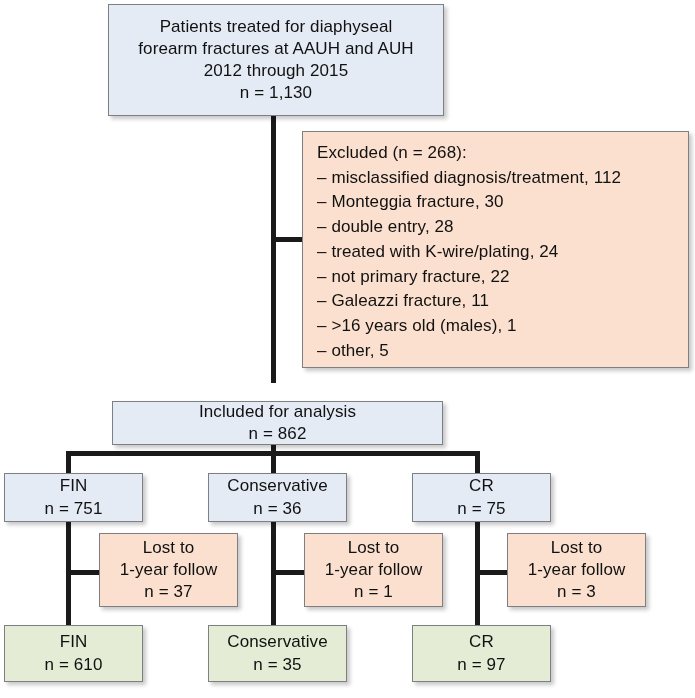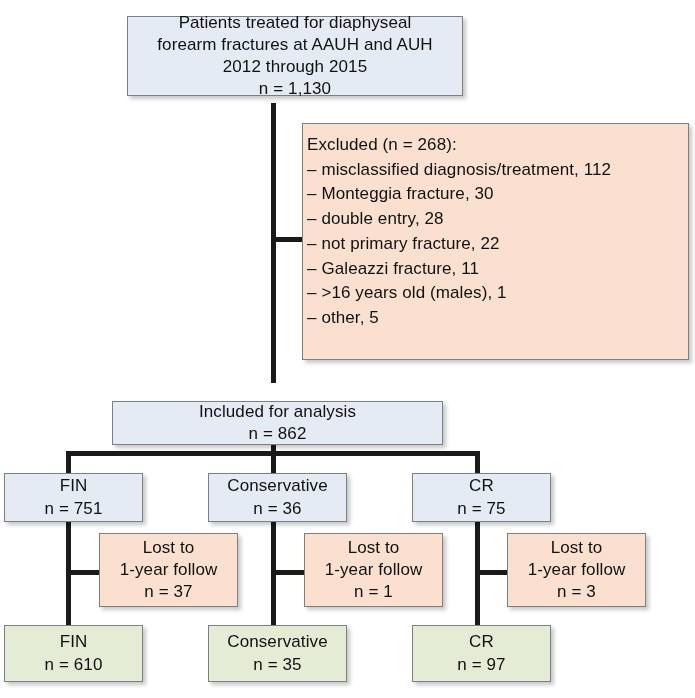--- a/index.html
+++ b/index.html
@@ -44,24 +44,25 @@
   .node.peach { background: #fbe0cf; }
   .node.green { background: #e4ecd6; }
 
   .node.center { text-align: center; align-items: center; }
   .node.left   { text-align: left; align-items: flex-start; }
 
   .node .ln { display: block; white-space: nowrap; }
 
   
   .node.excluded {
-    padding: 9px 0 9px 4px;
+    padding: 9px 0 9px 14px;
     justify-content: flex-start;
     font-size: 17px;
     line-height: 1.455;
+    margin-top: 8px;
   }
   .node.excluded .ln { white-space: nowrap; }
 </style>
 </head>
 <body>
 
 <div id="flowchart">
 
   <div class="line" style="left:271px; top:103px; width:5px; height:280px;"></div>
 
@@ -77,32 +78,33 @@
 
   <div class="line" style="left:66px; top:521px; width:5px; height:104px;"></div>
   <div class="line" style="left:66px; top:570px; width:34px; height:5px;"></div>
 
   <div class="line" style="left:271px; top:521px; width:5px; height:104px;"></div>
   <div class="line" style="left:271px; top:570px; width:34px; height:5px;"></div>
 
   <div class="line" style="left:475px; top:521px; width:5px; height:104px;"></div>
   <div class="line" style="left:475px; top:570px; width:34px; height:5px;"></div>
 
-  <div class="node blue center" style="left:108px; top:16px; width:336px; height:80px;margin-left:19px;">
+  <div class="node blue center" style="left:108px; top:4px; width:336px; height:112px;">
     <span class="ln">Patients treated for diaphyseal</span>
     <span class="ln">forearm fractures at AAUH and AUH</span>
     <span class="ln">2012 through 2015</span>
     <span class="ln">n = 1,130</span>
   </div>
 
   <div class="node peach left excluded" style="left:302px; top:123px; width:387px; height:237px;">
     <span class="ln">Excluded (n = 268):</span>
     <span class="ln">– misclassified diagnosis/treatment, 112</span>
     <span class="ln">– Monteggia fracture, 30</span>
     <span class="ln">– double entry, 28</span>
+    <span class="ln">– treated with K-wire/plating, 24</span>
     <span class="ln">– not primary fracture, 22</span>
     <span class="ln">– Galeazzi fracture, 11</span>
     <span class="ln">– &gt;16 years old (males), 1</span>
     <span class="ln">– other, 5</span>
   </div>
 
   <div class="node blue center" style="left:112px; top:401px; width:331px; height:44px;">
     <span class="ln">Included for analysis</span>
     <span class="ln">n = 862</span>
   </div>

